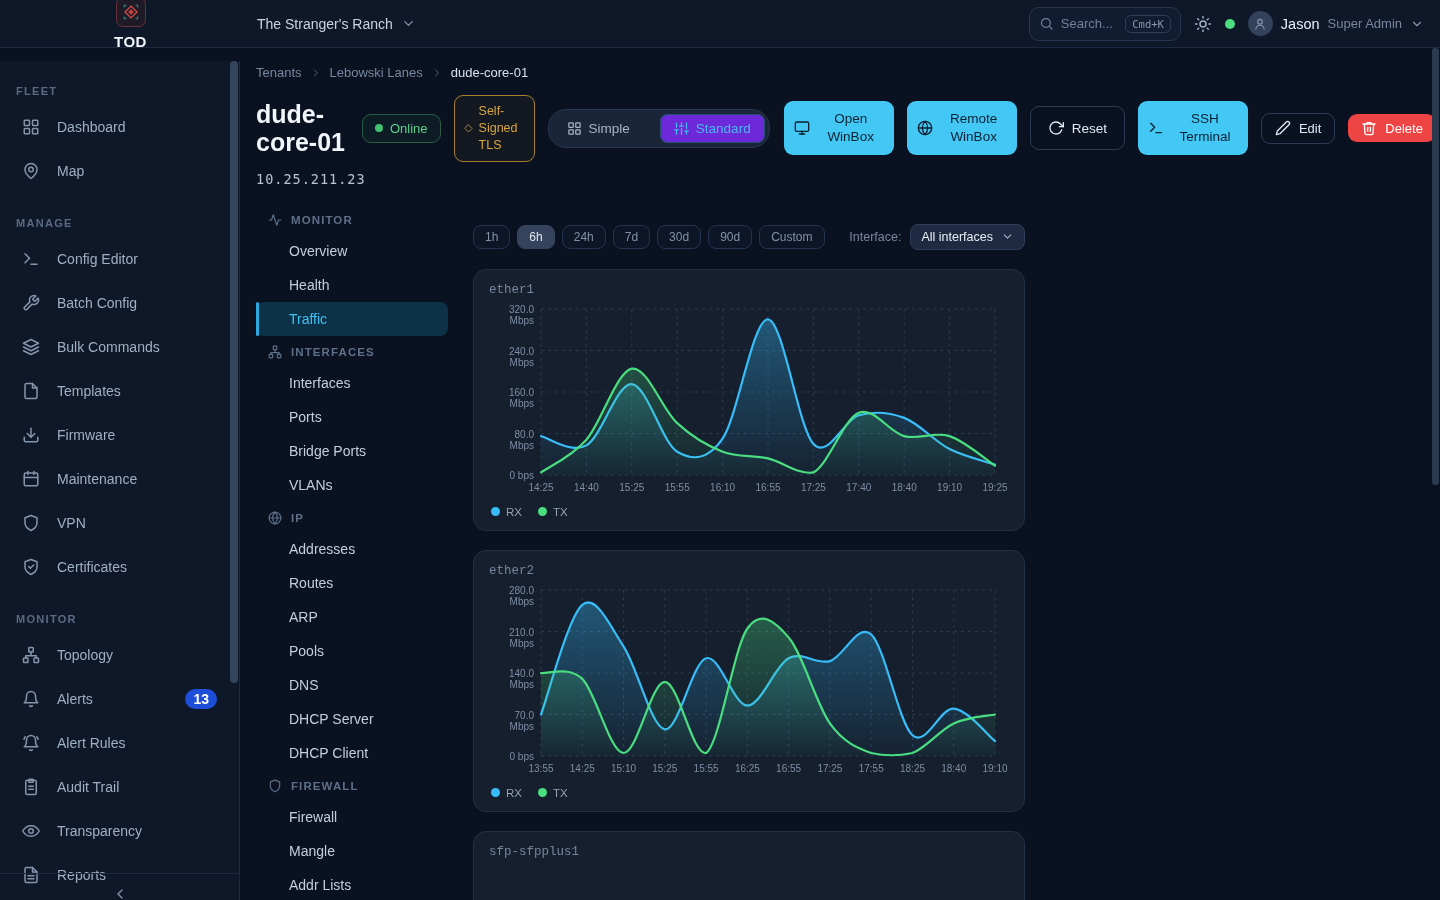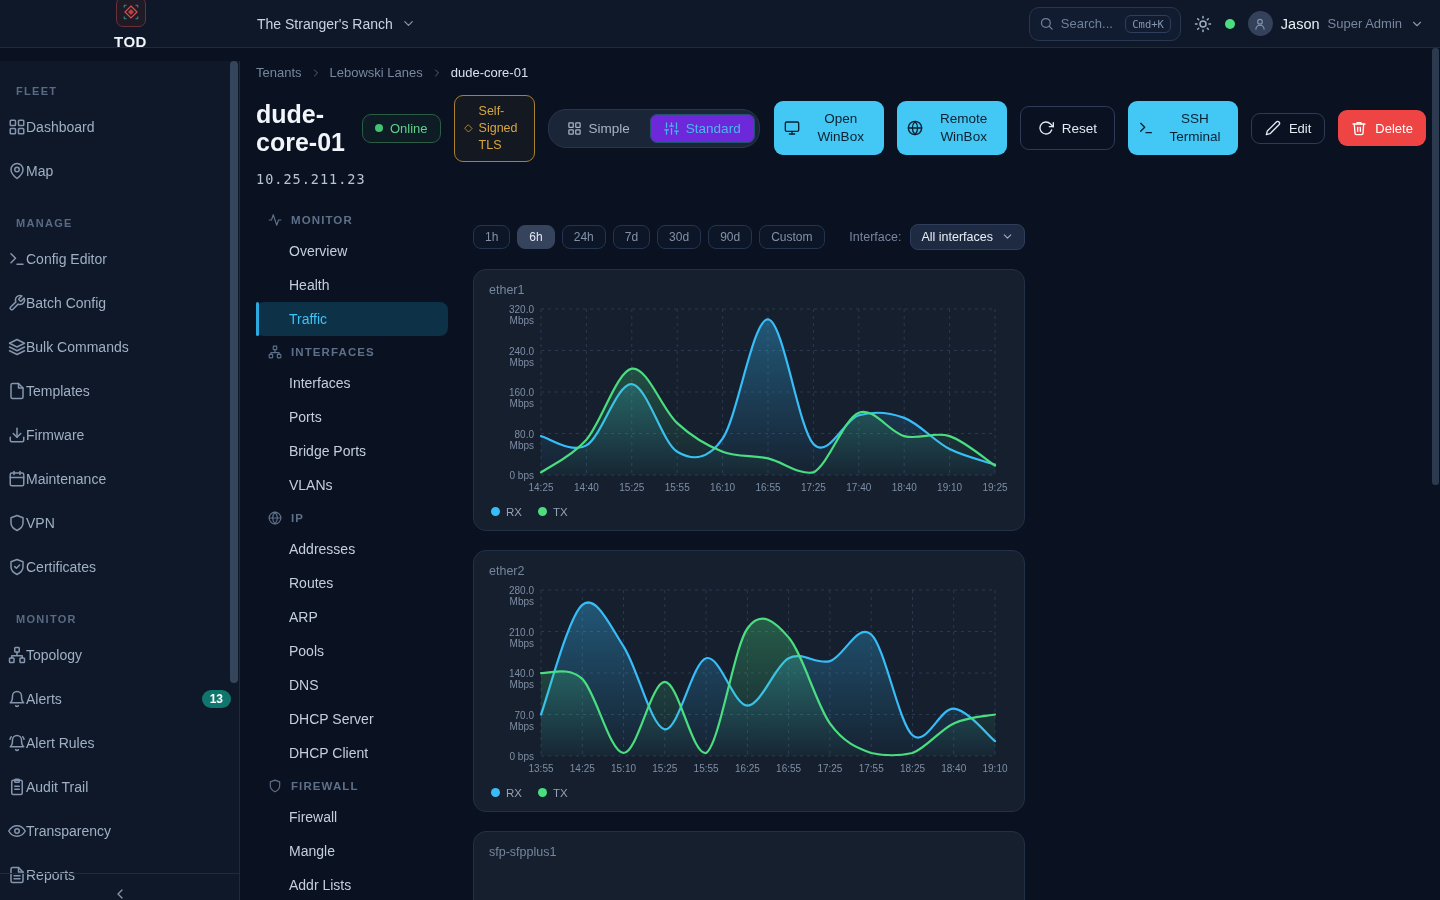--- a/index.html
+++ b/index.html
@@ -36,24 +36,24 @@
   .avatar .icn { width:14px; height:14px; }
   .user-name { font-size:14.5px; color:#e8eef6; }
   .user-role { font-size:13px; color:#76869f; }
   .user-chip { display:flex; align-items:center; gap:8px; cursor:pointer; }
   .user-chip .icn { width:14px; height:14px; color:#8495ad; }
 
   
   .sidebar { position:absolute; top:61px; left:0; width:240px; height:852px;
     background:#0f1828; border-right:1px solid #1d2a40; z-index:5; }
   .side-label { padding:0 16px; font-size:11px; letter-spacing:1.3px; color:#586a84; font-weight:700; margin:24px 0 8px; }
-  .side-item { display:flex; align-items:center; gap:0; height:44px; padding:0 8px;
+  .side-item { display:flex; align-items:center; gap:17px; height:44px; padding:0 22px;
     color:#9fb0c4; font-size:14px; cursor:pointer; }
   .side-item .icn { color:#8495ad; }
-  .badge { margin-left:auto; background:#0f766e; color:#fff; font-size:12px; border-radius:10px;
+  .badge { margin-left:auto; background:#1d4ed8; color:#fff; font-size:14px; border-radius:10px;
     padding:2px 8px; font-weight:700; }
   .side-thumb { position:absolute; top:0; right:1px; width:8px; height:622px; background:#35455c; border-radius:4px; }
   .collapse-bar { position:absolute; bottom:0; left:0; width:100%; height:40px; border-top:1px solid #1d2a40;
     display:flex; align-items:center; justify-content:center; color:#8495ad; cursor:pointer; }
   .collapse-bar .icn { width:16px; height:16px; }
 
   
   .main { position:absolute; left:240px; top:48px; width:1200px; height:852px; padding:17px 8px 0 16px; }
   .breadcrumb { display:flex; align-items:center; gap:8px; font-size:13px; color:#7787a0; }
   .breadcrumb .sep { color:#51627c; display:flex; }
@@ -63,35 +63,35 @@
 
   .title-row { display:flex; align-items:center; gap:13px; margin-top:15px; }
   .device-title { width:93px; font-size:25px; font-weight:700; color:#f2f6fa; line-height:28px; flex-shrink:0; }
   .online-badge { display:flex; align-items:center; gap:7px; border:1px solid #2b5d44; background:rgba(62,180,112,.07);
     color:#5fd08b; border-radius:9px; padding:6px 12px; font-size:13px; flex-shrink:0; }
   .online-dot { width:8px; height:8px; border-radius:50%; background:#41c472; }
   .tls-badge { border:1px solid #a8812f; border-radius:9px; color:#d8a63e; font-size:12.5px; padding:7px 9px;
     display:flex; gap:6px; align-items:center; line-height:1.35; background:rgba(216,166,62,.05); flex-shrink:0; }
   .tls-badge .icn { width:9px; height:9px; }
   .tls-text { width:46px; }
-  .mode-toggle { display:flex; background:#1a2537; border:1px solid #273650; border-radius:18px; padding:4px; gap:6px; flex-shrink:0; }
+  .mode-toggle { display:flex; background:#1a2537; border:1px solid #273650; border-radius:18px; padding:4px; gap:16px; flex-shrink:0; }
   .mode-btn { display:flex; align-items:center; gap:7px; padding:7px 14px; border-radius:8px; font-size:13.5px;
     color:#a7b4c7; cursor:pointer; }
   .mode-btn .icn { width:15px; height:15px; }
   .mode-btn.active { background:#6d28d9; color:#45b9ee; box-shadow:inset 0 0 0 1px #24516f; }
 
   .actions { display:flex; align-items:center; gap:13px; margin-left:1px; }
   .btn { display:flex; align-items:center; justify-content:center; gap:8px; border-radius:9px; font-size:13.5px;
     cursor:pointer; border:none; font-family:inherit; }
   .btn .icn { width:16px; height:16px; }
   .btn-primary { background:#43c7f4; color:#0b2132; width:110px; min-height:54px; padding:8px 10px; }
   .btn-primary .lbl { width:66px; text-align:center; line-height:1.35; }
   .btn-outline { background:transparent; border:1px solid #2c3c56; color:#e2e9f3; height:44px; padding:0 17px; }
   .btn-outline-sm { background:transparent; border:1px solid #2c3c56; color:#e2e9f3; height:31px; padding:0 13px; font-size:13px; }
-  .btn-danger { background:#ef4444; color:#fff; height:36px; padding:0 13px; font-size:13px; }
+  .btn-danger { background:#ef4444; color:#fff; height:28px; padding:0 13px; font-size:13px; }
 
   .ip { font-family:"DejaVu Sans Mono", monospace; font-size:13.5px; color:#b7c4d6; margin-top:9px; letter-spacing:1px; }
 
   .content-row { display:flex; margin-top:17px; align-items:flex-start; }
   .subnav { width:212px; flex-shrink:0; }
   .subnav-head { display:flex; gap:9px; align-items:center; color:#5e7089; font-size:11.5px; font-weight:700;
     letter-spacing:1.1px; padding:9px 0 7px 12px; }
   .subnav-head .icn { width:14px; height:14px; }
   .subnav-item { height:34px; display:flex; align-items:center; padding-left:33px; color:#c4cfdd; font-size:14px;
     border-radius:8px; position:relative; cursor:pointer; width:192px; }
@@ -107,21 +107,21 @@
   .range-btn.active { background:#36435c; color:#e2e9f3; border-color:#36435c; }
   .iface { margin-left:auto; display:flex; align-items:center; gap:9px; }
   .iface-label { color:#7787a0; font-size:12.5px; }
   .iface-select { display:flex; align-items:center; gap:8px; background:#1d2a42; border:1px solid #2d3d5a;
     border-radius:8px; padding:5px 10px; font-size:12.5px; color:#e8eef6; cursor:pointer; }
   .iface-select .icn { width:13px; height:13px; color:#9fb0c6; }
 
   .chart-card { margin-top:19px; background:#151f2e; border:1px solid #233148; border-radius:13px;
     padding:13px 15px 8px; }
   .chart-card.stub { min-height:160px; }
-  .chart-title { color:#76869e; font-size:12.5px; }
+  .chart-title { color:#76869e; font-size:12.5px;font-family:Liberation Mono, monospace; }
   .chart-card svg { display:block; margin-top:2px; }
   .gl { stroke:#2b3950; stroke-width:1; stroke-dasharray:3 4; }
   .tick { fill:#7e8ea5; font-size:10px; font-family:"Liberation Sans", sans-serif; }
   .legend { display:flex; gap:16px; align-items:center; padding:5px 2px 4px; }
   .legend-item { display:flex; align-items:center; gap:6px; }
   .legend-dot { width:9px; height:9px; border-radius:50%; }
   .legend-label { font-size:11.5px; color:#93a2b8; }
 
   .win-thumb { position:absolute; top:48px; right:1px; width:7px; height:437px; background:#2c3a50; border-radius:3px; z-index:7; }
 </style>

